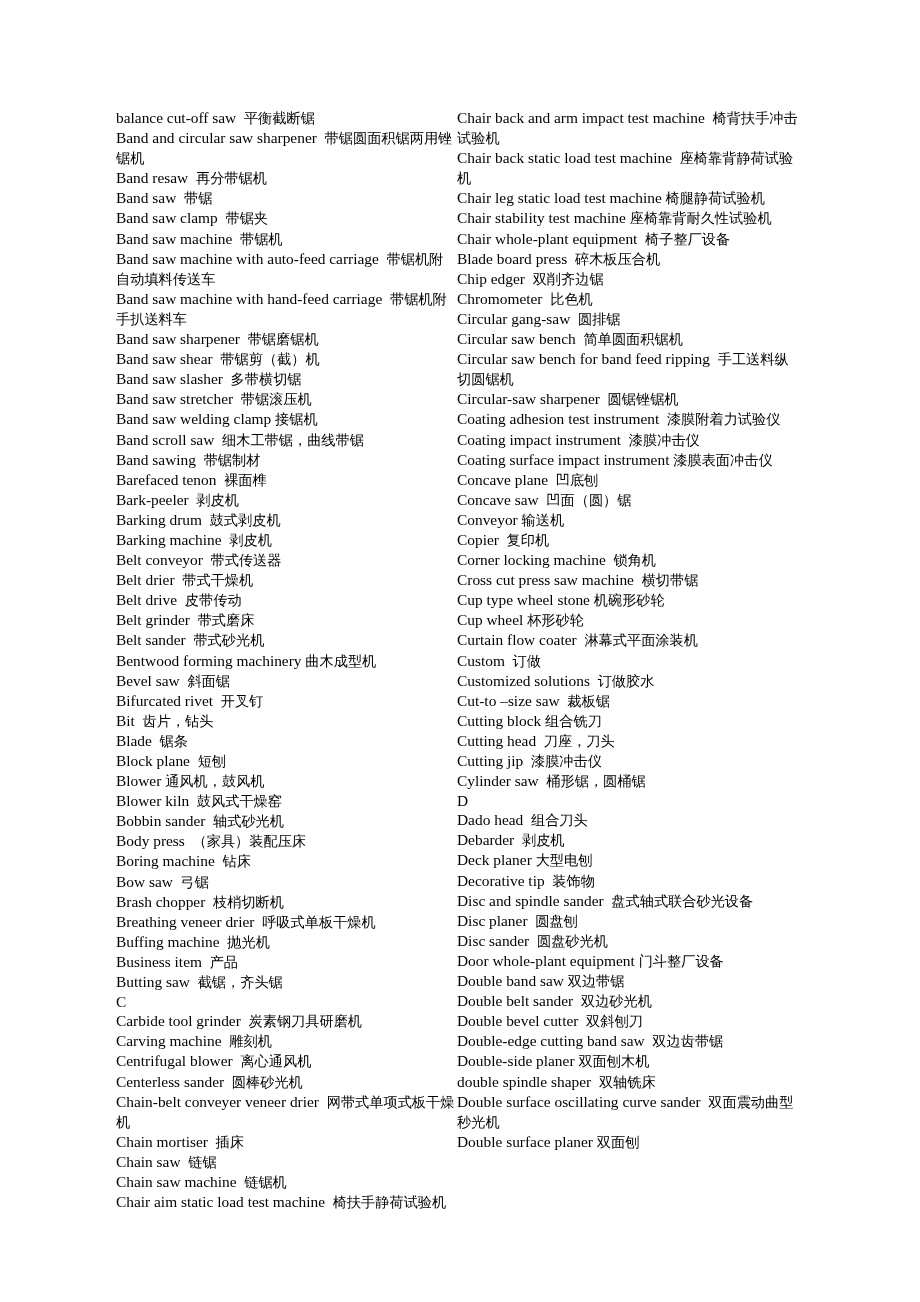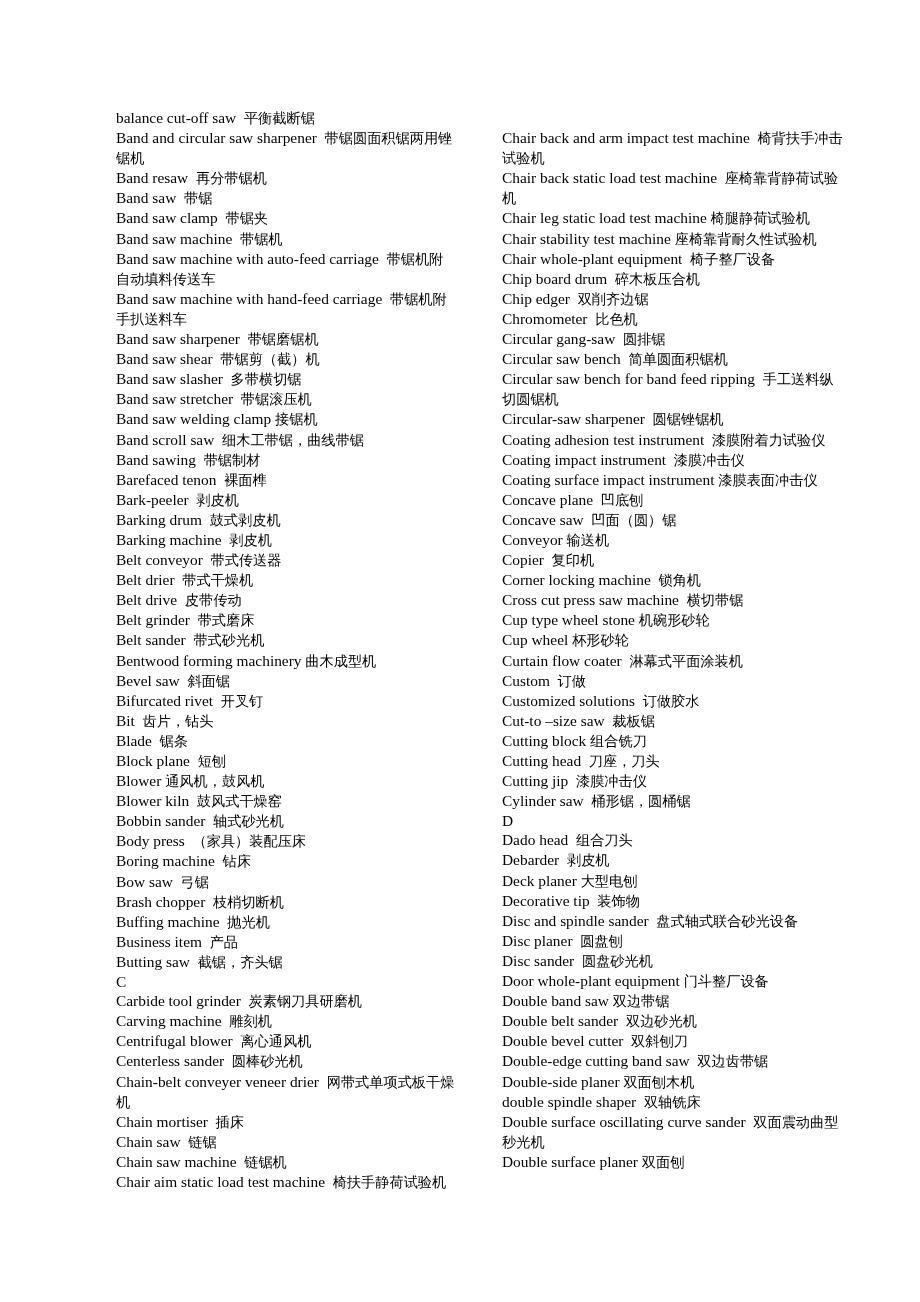--- a/index.html
+++ b/index.html
@@ -18,22 +18,21 @@
   .page {
     position: relative;
     width: 920px;
     height: 1302px;
     box-sizing: border-box;
     padding: 108px 82px 96px 116px;
   }
   .columns {
     display: flex;
     flex-direction: row;
-    align-items: center;
-    gap: 45px;
+    align-items: flex-start;
   }
   .column {
     width: 341px;
     flex: 0 0 341px;
   }
   .entry {
     font-size: 15.4px;
     line-height: 19.1px;
     text-align: left;
     text-indent: 0;
@@ -96,41 +95,42 @@
         <p class="entry"><span class="en">Bit</span><span class="gap">&nbsp;&nbsp;</span><span class="zh">齿片，钻头</span></p>
         <p class="entry"><span class="en">Blade</span><span class="gap">&nbsp;&nbsp;</span><span class="zh">锯条</span></p>
         <p class="entry"><span class="en">Block plane</span><span class="gap">&nbsp;&nbsp;</span><span class="zh">短刨</span></p>
         <p class="entry"><span class="en">Blower</span><span class="gap"> </span><span class="zh">通风机，鼓风机</span></p>
         <p class="entry"><span class="en">Blower kiln</span><span class="gap">&nbsp;&nbsp;</span><span class="zh">鼓风式干燥窑</span></p>
         <p class="entry"><span class="en">Bobbin sander</span><span class="gap">&nbsp;&nbsp;</span><span class="zh">轴式砂光机</span></p>
         <p class="entry"><span class="en">Body press</span><span class="gap">&nbsp;&nbsp;</span><span class="zh">（家具）装配压床</span></p>
         <p class="entry"><span class="en">Boring machine</span><span class="gap">&nbsp;&nbsp;</span><span class="zh">钻床</span></p>
         <p class="entry"><span class="en">Bow saw</span><span class="gap">&nbsp;&nbsp;</span><span class="zh">弓锯</span></p>
         <p class="entry"><span class="en">Brash chopper</span><span class="gap">&nbsp;&nbsp;</span><span class="zh">枝梢切断机</span></p>
+        <p class="entry"><span class="en">Breathing veneer drier</span><span class="gap">&nbsp;&nbsp;</span><span class="zh">呼吸式单板干燥机</span></p>
         <p class="entry"><span class="en">Buffing machine</span><span class="gap">&nbsp;&nbsp;</span><span class="zh">抛光机</span></p>
         <p class="entry"><span class="en">Business item</span><span class="gap">&nbsp;&nbsp;</span><span class="zh">产品</span></p>
         <p class="entry"><span class="en">Butting saw</span><span class="gap">&nbsp;&nbsp;</span><span class="zh">截锯，齐头锯</span></p>
         <p class="letter-head"><span class="en">C</span></p>
         <p class="entry"><span class="en">Carbide tool grinder</span><span class="gap">&nbsp;&nbsp;</span><span class="zh">炭素钢刀具研磨机</span></p>
         <p class="entry"><span class="en">Carving machine</span><span class="gap">&nbsp;&nbsp;</span><span class="zh">雕刻机</span></p>
         <p class="entry"><span class="en">Centrifugal blower</span><span class="gap">&nbsp;&nbsp;</span><span class="zh">离心通风机</span></p>
         <p class="entry"><span class="en">Centerless sander</span><span class="gap">&nbsp;&nbsp;</span><span class="zh">圆棒砂光机</span></p>
         <p class="entry"><span class="en">Chain-belt conveyer veneer drier</span><span class="gap">&nbsp;&nbsp;</span><span class="zh">网带式单项式板干燥机</span></p>
         <p class="entry"><span class="en">Chain mortiser</span><span class="gap">&nbsp;&nbsp;</span><span class="zh">插床</span></p>
         <p class="entry"><span class="en">Chain saw</span><span class="gap">&nbsp;&nbsp;</span><span class="zh">链锯</span></p>
         <p class="entry"><span class="en">Chain saw machine</span><span class="gap">&nbsp;&nbsp;</span><span class="zh">链锯机</span></p>
         <p class="entry"><span class="en">Chair aim static load test machine</span><span class="gap">&nbsp;&nbsp;</span><span class="zh">椅扶手静荷试验机</span></p>
       </div>
     <div class="column" id="col-right">
         <p class="entry"><span class="en">Chair back and arm impact test machine</span><span class="gap">&nbsp;&nbsp;</span><span class="zh">椅背扶手冲击试验机</span></p>
         <p class="entry"><span class="en">Chair back static load test machine</span><span class="gap">&nbsp;&nbsp;</span><span class="zh">座椅靠背静荷试验机</span></p>
         <p class="entry"><span class="en">Chair leg static load test machine</span><span class="gap"> </span><span class="zh">椅腿静荷试验机</span></p>
         <p class="entry"><span class="en">Chair stability test machine</span><span class="gap"> </span><span class="zh">座椅靠背耐久性试验机</span></p>
         <p class="entry"><span class="en">Chair whole-plant equipment</span><span class="gap">&nbsp;&nbsp;</span><span class="zh">椅子整厂设备</span></p>
-        <p class="entry"><span class="en">Chip board drum</span><span class="gap">&nbsp;&nbsp;</span><span class="zh">碎木板压合机</span></p>
+        <p class="entry"><span class="en">Blade board press</span><span class="gap">&nbsp;&nbsp;</span><span class="zh">碎木板压合机</span></p>
         <p class="entry"><span class="en">Chip edger</span><span class="gap">&nbsp;&nbsp;</span><span class="zh">双削齐边锯</span></p>
         <p class="entry"><span class="en">Chromometer</span><span class="gap">&nbsp;&nbsp;</span><span class="zh">比色机</span></p>
         <p class="entry"><span class="en">Circular gang-saw</span><span class="gap">&nbsp;&nbsp;</span><span class="zh">圆排锯</span></p>
         <p class="entry"><span class="en">Circular saw bench</span><span class="gap">&nbsp;&nbsp;</span><span class="zh">简单圆面积锯机</span></p>
         <p class="entry"><span class="en">Circular saw bench for band feed ripping</span><span class="gap">&nbsp;&nbsp;</span><span class="zh">手工送料纵切圆锯机</span></p>
         <p class="entry"><span class="en">Circular-saw sharpener</span><span class="gap">&nbsp;&nbsp;</span><span class="zh">圆锯锉锯机</span></p>
         <p class="entry"><span class="en">Coating adhesion test instrument</span><span class="gap">&nbsp;&nbsp;</span><span class="zh">漆膜附着力试验仪</span></p>
         <p class="entry"><span class="en">Coating impact instrument</span><span class="gap">&nbsp;&nbsp;</span><span class="zh">漆膜冲击仪</span></p>
         <p class="entry"><span class="en">Coating surface impact instrument</span><span class="gap"> </span><span class="zh">漆膜表面冲击仪</span></p>
         <p class="entry"><span class="en">Concave plane</span><span class="gap">&nbsp;&nbsp;</span><span class="zh">凹底刨</span></p>

